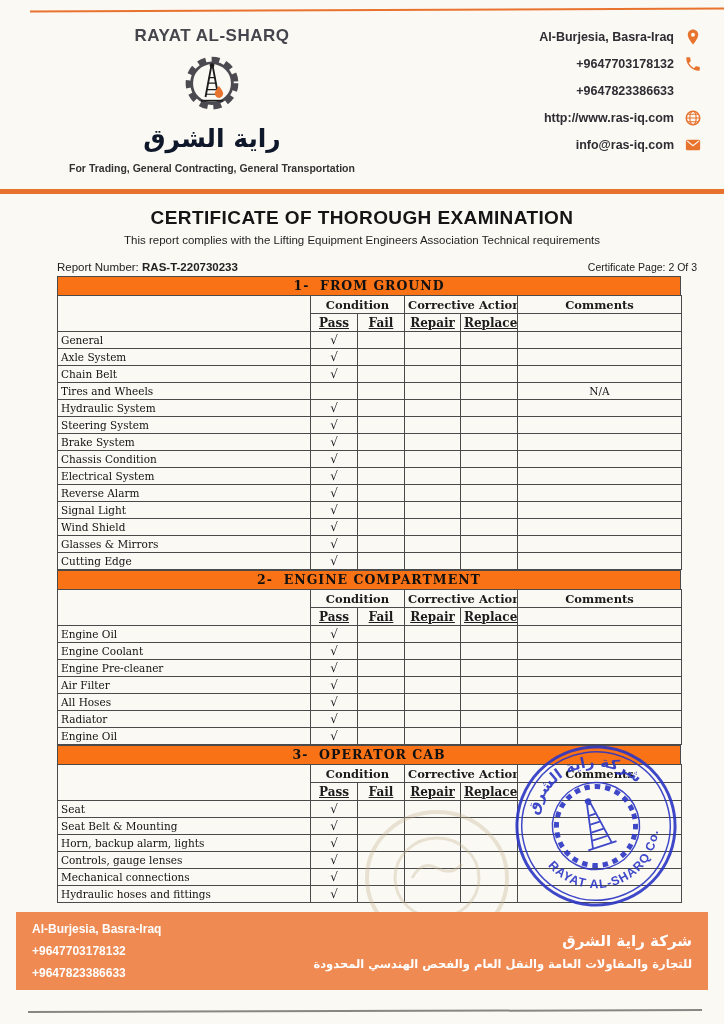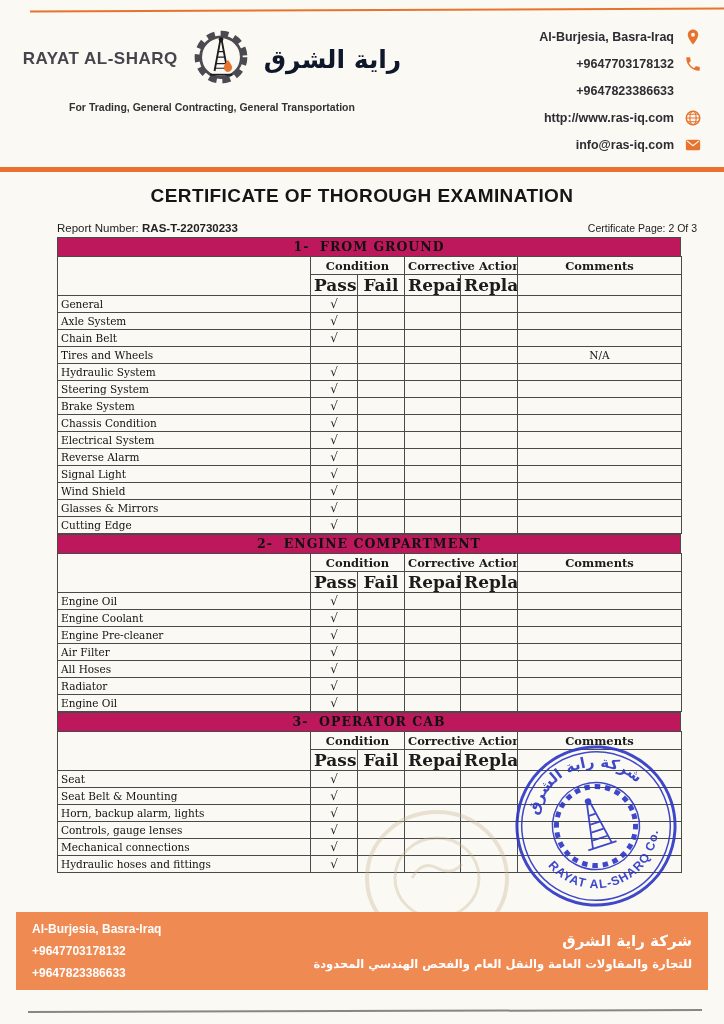--- a/index.html
+++ b/index.html
@@ -2,49 +2,49 @@
 <html><head>
 <meta charset="utf-8">
 <style>
   html,body{margin:0;padding:0;background:#e9e7e1;}
   .page{position:relative;width:724px;height:1024px;background:#fbf9f3;overflow:hidden;
         font-family:"Liberation Sans",sans-serif;color:#1c1c1c;}
   .top-line{position:absolute;top:9px;left:30px;right:0;height:2px;background:#e8732e;transform:rotate(-.25deg);}
   
   .header{display:flex;justify-content:space-between;padding:26px 22px 0 36px;}
   .brand{width:352px;text-align:center;}
-  .brand-row{display:flex;align-items:center;justify-content:center;gap:6px;}
+  .brand-row{display:flex;align-items:center;justify-content:flex-start;gap:6px;flex-direction:column;}
   .brand-en{font-weight:bold;font-size:17px;color:#45454d;letter-spacing:.5px;white-space:nowrap;}
   .brand-ar{font-family:"DejaVu Sans",sans-serif;font-weight:bold;font-size:25px;color:#0f172a;white-space:nowrap;}
   .emblem{width:74px;height:66px;flex:0 0 auto;}
   .tagline{margin-top:7px;font-size:10.5px;font-weight:bold;color:#333;line-height:1.55;}
   .contacts{display:flex;flex-direction:column;gap:9px;padding-top:2px;}
   .contact-row{display:flex;align-items:center;justify-content:flex-end;gap:10px;
                font-weight:bold;font-size:12.5px;color:#2d2d33;}
   .c-icon{width:18px;height:18px;display:flex;}
   .c-icon svg{width:18px;height:18px;}
   
   .divider{margin-top:13px;height:5px;background:#e8732e;}
   .title{margin:13px 0 0;text-align:center;font-weight:bold;font-size:19px;letter-spacing:.4px;color:#151515;}
   .subtitle{margin:5px 0 0;text-align:center;font-size:11.5px;color:#1f1f1f;}
   .meta{width:640px;margin:15px 0 3px 57px;display:flex;justify-content:space-between;align-items:flex-end;}
   .report-number{font-size:11.5px;color:#222;}
   .report-value{font-weight:bold;}
   .cert-page{font-size:10.5px;color:#222;padding-left:46px;}
   
   #sections{width:624px;margin-left:57px;}
-  .sec-title{background:#be185d;border:1px solid #4a4a4a;border-bottom:none;text-align:center;
+  .sec-title{background:#f97316;border:1px solid #4a4a4a;border-bottom:none;text-align:center;
              font-family:"DejaVu Serif",serif;font-weight:bold;font-size:12.5px;color:#111;
              height:18px;line-height:18px;letter-spacing:1px;white-space:pre;}
   table.grid{width:100%;border-collapse:collapse;table-layout:fixed;}
   .grid th,.grid td{border:1px solid #4a4a4a;padding:0 3px;overflow:hidden;white-space:nowrap;}
   .grid th{height:17px;}
   .grid td{height:16px;}
   .hdr{font-family:"DejaVu Serif",serif;font-weight:bold;font-size:11.5px;text-align:center;}
-  .sub{font-size:17px;}
+  .sub{font-size:12px;text-decoration:underline;}
   .lbl{font-family:"DejaVu Serif",serif;font-size:10.5px;text-align:left;padding-left:6px;color:#111;}
   .chk{text-align:center;font-family:"DejaVu Serif",serif;font-size:12px;color:#16161c;}
   .cmt{text-align:center;font-family:"DejaVu Serif",serif;font-size:10.5px;color:#16161c;}
   
   .stamp{position:absolute;left:512px;top:742px;width:168px;height:168px;opacity:.9;}
   .watermark{position:absolute;left:352px;top:806px;width:170px;height:140px;opacity:.35;}
   
   .footer{position:absolute;left:16px;right:16px;bottom:34px;height:78px;background:#ef8a52;
           display:flex;justify-content:space-between;align-items:center;padding:0 16px;box-sizing:border-box;}
   .footer-left{font-weight:bold;font-size:12px;color:#fff;line-height:1.85;}
@@ -125,20 +125,21 @@
               <path d="M4 6.5l8 6.5 8-6.5" stroke="#fbf9f3" stroke-width="1.6" fill="none"></path>
             </svg>
           </span>
   </div>
 </div>
   </header>
 
   <div class="divider"></div>
 
   <h1 class="title">CERTIFICATE OF THOROUGH EXAMINATION</h1>
+  <p class="subtitle">This report complies with the Lifting Equipment Engineers Association Technical requirements</p>
 
   <div class="meta">
     <div class="report-number">
       <span>Report Number: </span><span class="report-value">RAS-T-220730233</span>
     </div>
     <div class="cert-page">Certificate Page: 2 Of 3</div>
   </div>
 
   <div id="sections">
   <section class="sec">

